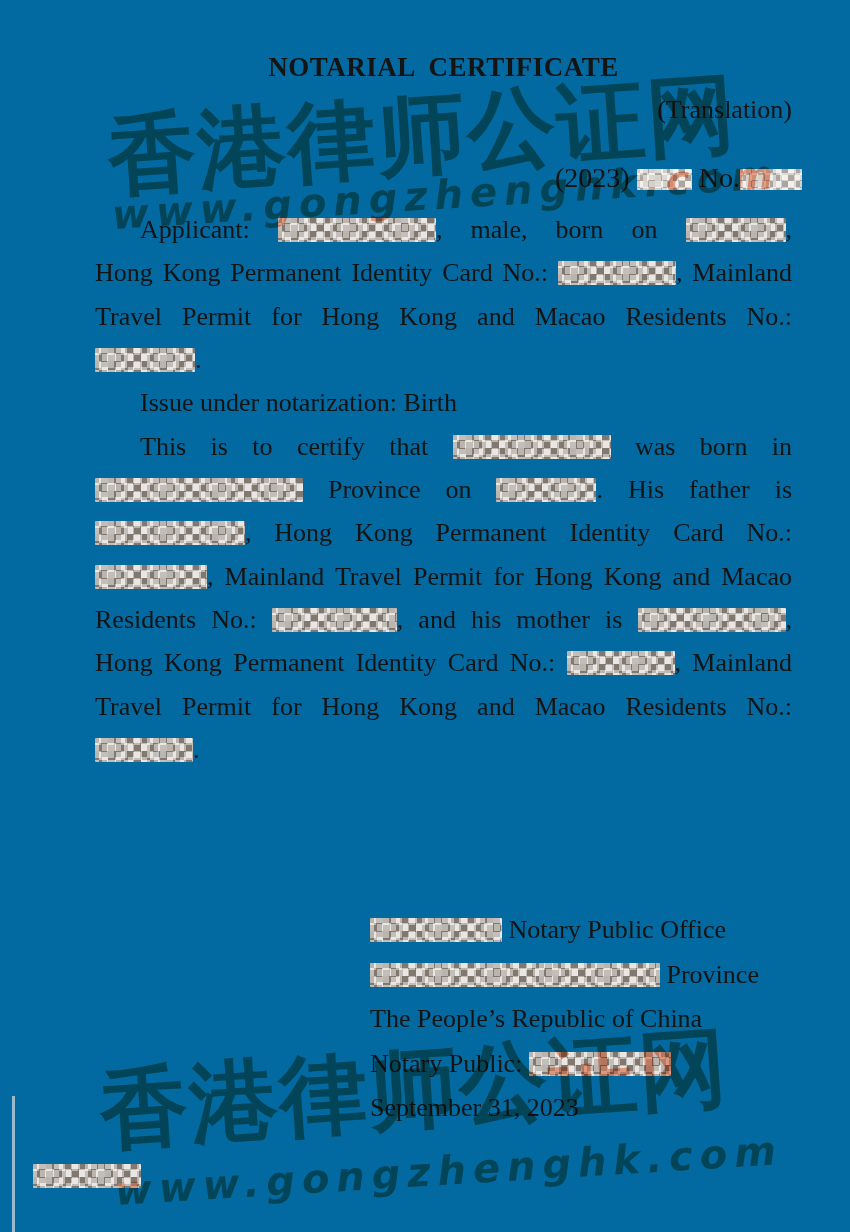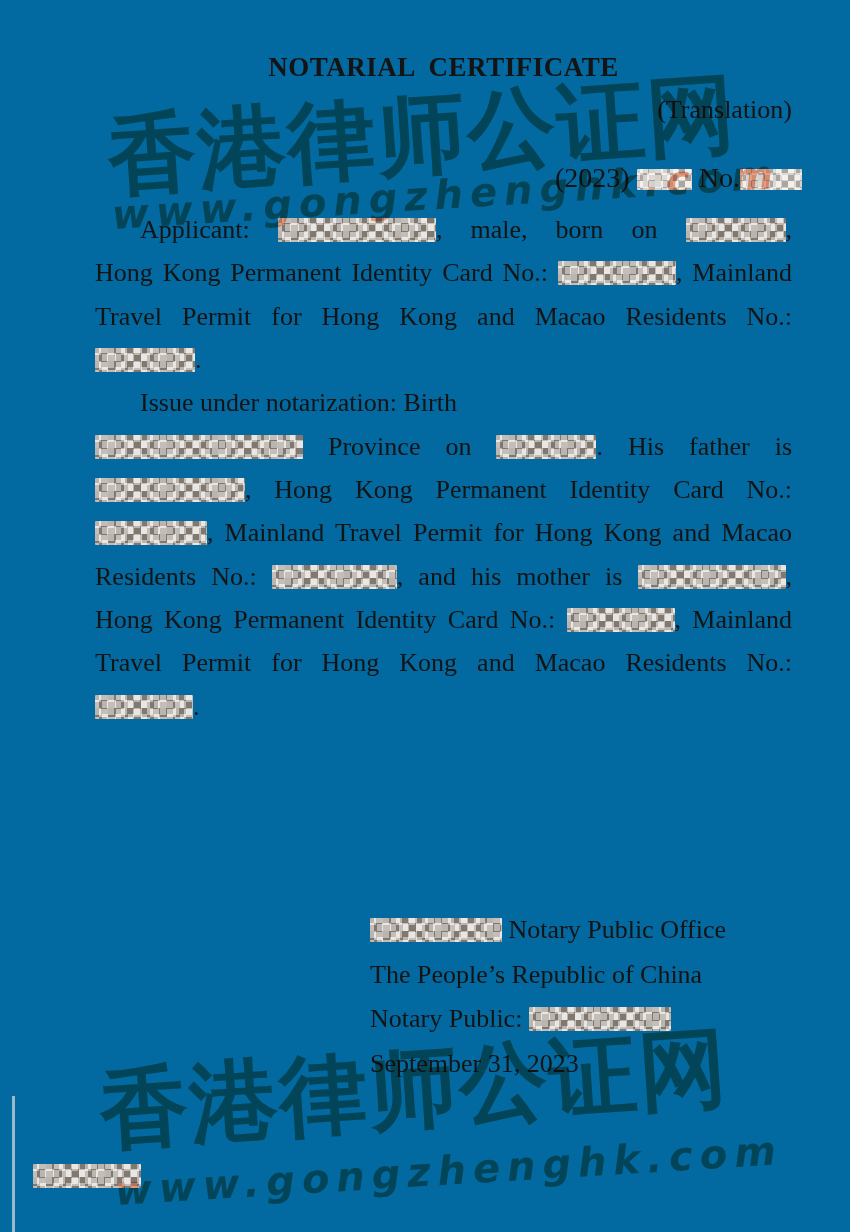--- a/index.html
+++ b/index.html
@@ -72,32 +72,34 @@
     <div>
         <div class="doc-line indent justify"><span class="run">Applicant: </span><span class="redact" style="width: 158px;"></span><span class="run">, male, born on </span><span class="redact" style="width: 100px;"></span><span class="run">,</span></div>
         <div class="doc-line justify"><span class="run">Hong Kong Permanent Identity Card No.: </span><span class="redact" style="width: 118px;"></span><span class="run">, Mainland</span></div>
         <div class="doc-line justify"><span class="run">Travel Permit for Hong Kong and Macao Residents No.:</span></div>
         <div class="doc-line"><span class="redact" style="width: 100px;"></span><span class="run">.</span></div>
       </div>
     <div>
         <div class="doc-line indent"><span class="run">Issue under notarization: Birth</span></div>
       </div>
     <div>
+        <div class="doc-line indent justify"><span class="run">This is to certify that </span><span class="redact" style="width: 158px;"></span><span class="run"> was born in</span></div>
         <div class="doc-line justify"><span class="redact" style="width: 208px;"></span><span class="run"> Province on </span><span class="redact" style="width: 100px;"></span><span class="run">. His father is</span></div>
         <div class="doc-line justify"><span class="redact" style="width: 150px;"></span><span class="run">, Hong Kong Permanent Identity Card No.:</span></div>
         <div class="doc-line justify"><span class="redact" style="width: 112px;"></span><span class="run">, Mainland Travel Permit for Hong Kong and Macao</span></div>
         <div class="doc-line justify"><span class="run">Residents No.: </span><span class="redact" style="width: 125px;"></span><span class="run">, and his mother is </span><span class="redact" style="width: 148px;"></span><span class="run">,</span></div>
         <div class="doc-line justify"><span class="run">Hong Kong Permanent Identity Card No.: </span><span class="redact" style="width: 108px;"></span><span class="run">, Mainland</span></div>
         <div class="doc-line justify"><span class="run">Travel Permit for Hong Kong and Macao Residents No.:</span></div>
         <div class="doc-line"><span class="redact" style="width: 98px;"></span><span class="run">.</span></div>
       </div>
   </div>
 
   <div class="signature">
       <div class="doc-line"><span class="redact" style="width: 132px;"></span><span class="run"> Notary Public Office</span></div>
+      <div class="doc-line"><span class="redact" style="width: 290px;"></span><span class="run"> Province</span></div>
       <div class="doc-line"><span class="run">The People’s Republic of China</span></div>
       <div class="doc-line"><span class="run">Notary Public: </span><span class="redact" style="width: 142px;"></span></div>
       <div class="doc-line"><span class="run">September 31, 2023</span></div>
     </div>
 
   <div class="doc-line stray-redact"><span class="redact" style="width: 108px;"></span></div>
 
   <div class="wm wm-cn top" style="color: rgb(243, 166, 139);">香港律师公证网</div>
   <div class="wm wm-url top" style="color: rgb(243, 166, 139);">www.gongzhenghk.com</div>
   <div class="wm wm-cn bottom" style="color: rgb(243, 166, 139);">香港律师公证网</div>

